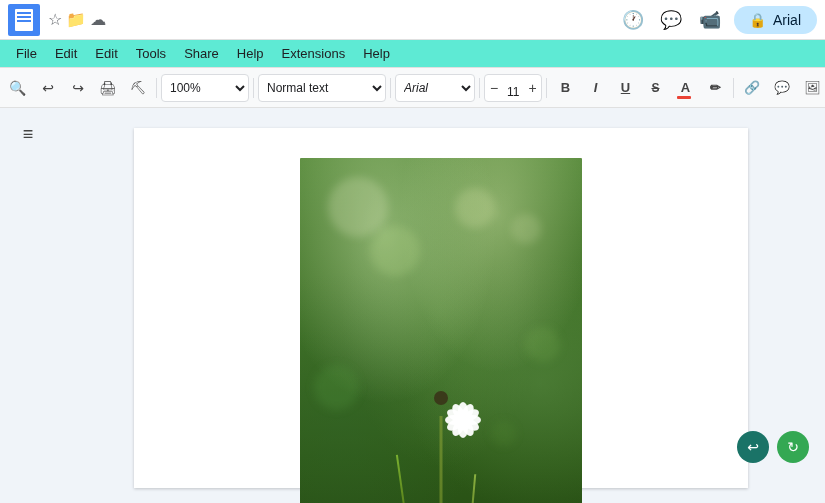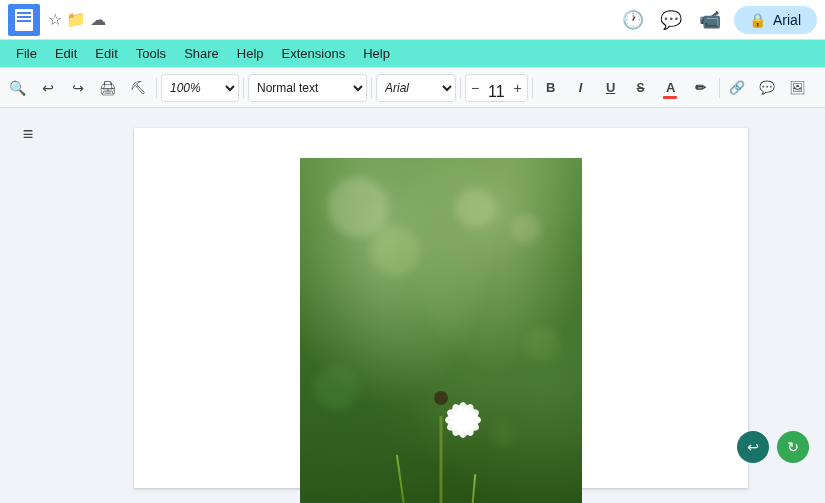--- a/index.html
+++ b/index.html
@@ -116,34 +116,34 @@
       height: 28px;
       border: 1px solid #dadce0;
       border-radius: 4px;
       background: #fff;
       font-size: 12px;
       padding: 0 4px;
       cursor: pointer;
       color: #202124;
       flex-shrink: 0;
     }
-    #zoom-select { width: 78px; font-style: italic; }
-    #style-select { width: 119px; }
+    #zoom-select { width: 88px; }
+    #style-select { width: 128px; }
     #font-select { width: 80px; font-style: italic; }
     #font-size-display {
       display: flex; align-items: center;
       border: 1px solid #dadce0;
       border-radius: 4px;
       background: #fff;
       height: 28px;
       flex-shrink: 0;
     }
     #font-size-display span {
       padding: 0 4px;
-      font-size: 16px;
+      font-size: 12px;
       color: #202124;
       margin-top: 8px;
     }
     .font-size-btn {
       width: 18px; height: 28px;
       display: flex; align-items: center; justify-content: center;
       cursor: pointer; font-size: 14px; color: #444;
     }
 
     .tb-format-btn {

